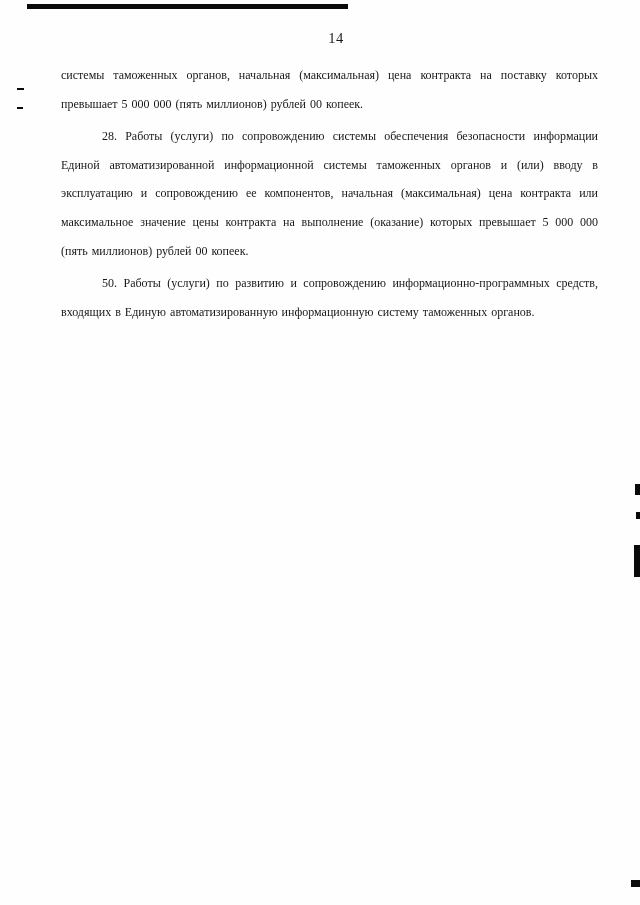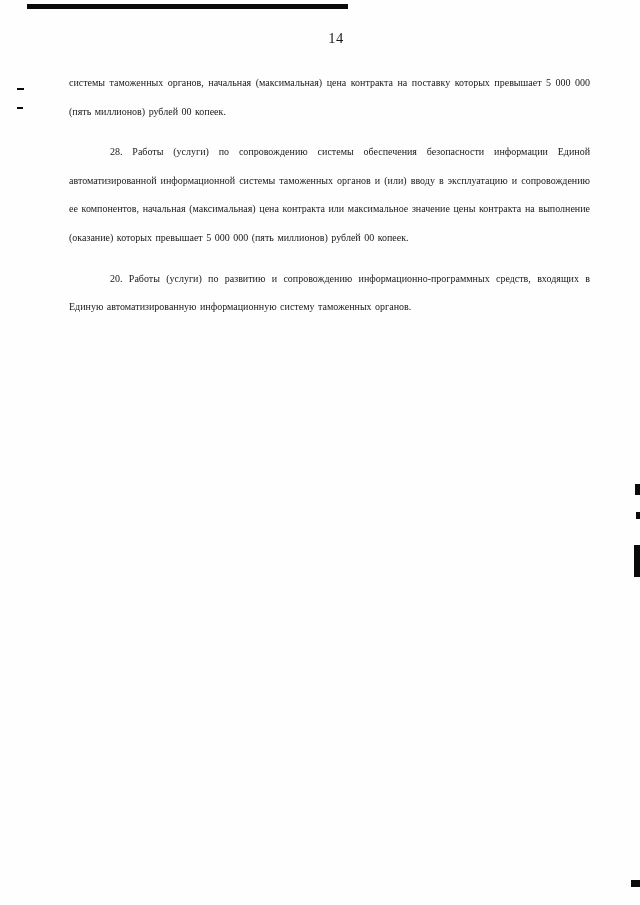--- a/index.html
+++ b/index.html
@@ -30,24 +30,24 @@
     letter-spacing: 0.5px;
     margin-left: 16px;
   }
   .content {
     position: absolute;
     top: 57px;
     left: 57px;
     width: 545px;
   }
   .para {
-    margin: 12px;
+    margin: 4px;
     text-align: justify;
     text-indent: 41px;
-    font-size: 10px;
+    font-size: 12px;
     line-height: 28.6px;
     word-spacing: 1px;
   }
   .para.no-indent {
     text-indent: 0;
   }
   
   .artifact {
     position: absolute;
     background: #0a0a0a;
@@ -71,16 +71,16 @@
   <div class="artifact a-right1"></div>
   <div class="artifact a-right2"></div>
   <div class="artifact a-right3"></div>
   <div class="artifact a-botright"></div>
 
   <div class="page-number">14</div>
 
   <div class="content">
     <p class="para no-indent">системы таможенных органов, начальная (максимальная) цена контракта на поставку которых превышает 5 000 000 (пять миллионов) рублей 00 копеек.</p>
     <p class="para">28. Работы (услуги) по сопровождению системы обеспечения безопасности информации Единой автоматизированной информационной системы таможенных органов и (или) вводу в эксплуатацию и сопровождению ее компонентов, начальная (максимальная) цена контракта или максимальное значение цены контракта на выполнение (оказание) которых превышает 5 000 000 (пять миллионов) рублей 00 копеек.</p>
-    <p class="para">20. Работы (услуги) по развитию и сопровождению информационно-программных средств, входящих в Единую автоматизированную информационную систему таможенных органов.</p>
+    <p class="para">50. Работы (услуги) по развитию и сопровождению информационно-программных средств, входящих в Единую автоматизированную информационную систему таможенных органов.</p>
   </div>
 
 </div>
 
 </body></html>

